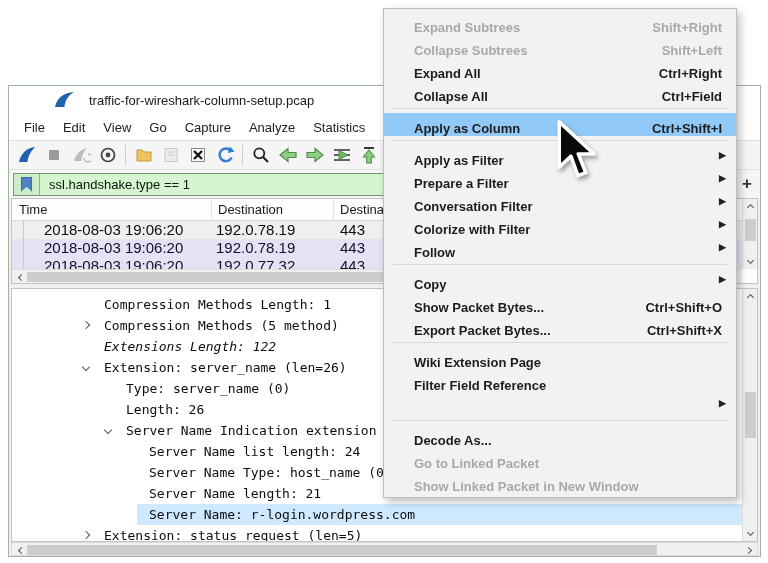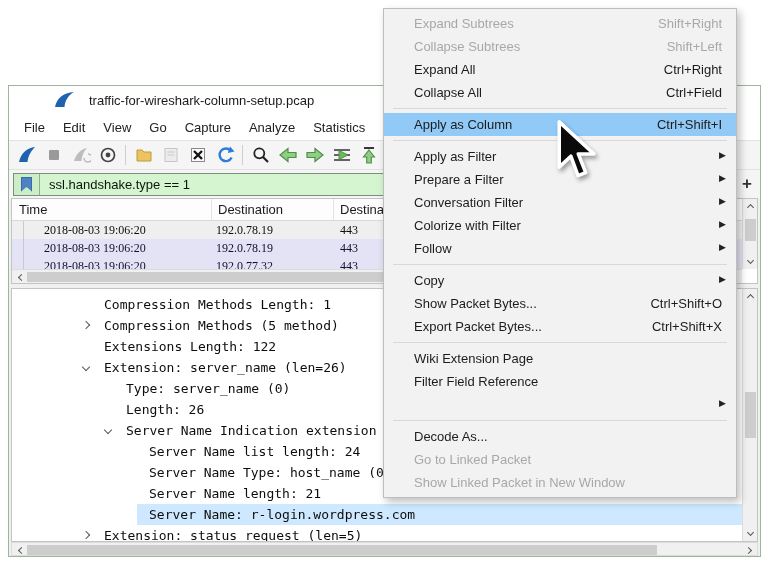--- a/index.html
+++ b/index.html
@@ -37,21 +37,21 @@
   .fplus{width:18px;text-align:center;font-size:17px;font-weight:bold;color:#333;margin-left:2px;}
 
   
   .plist{position:absolute;left:2px;top:112px;width:747px;height:86px;background:#ffffff;
          border:1px solid #c4c4c4;}
   .phead{display:flex;height:22px;background:#fdfdfd;border-bottom:1px solid #d8d8d8;
          align-items:center;overflow:hidden;}
   .hcell{height:100%;display:flex;align-items:center;border-right:1px solid #e4e4e4;
          padding-left:6px;color:#1a1a1a;white-space:nowrap;overflow:hidden;flex:none;}
   .prows{position:absolute;left:0;top:22px;right:15px;bottom:14px;overflow:hidden;
-         font-family:Liberation Serif, serif;font-size:12px;}
+         font-family:Liberation Sans, sans-serif;font-size:15px;}
   .prow{display:flex;height:18px;line-height:18px;white-space:nowrap;}
   .prow.plain{background:#efefef;color:#0d0d0d;}
   .prow.lavender{background:#e4e2f5;color:#101028;}
   .pcell{flex:none;overflow:hidden;white-space:nowrap;}
   .gutter{width:12px;border-right:1px solid #c9c9d6;flex:none;}
 
   
   .vscroll{position:absolute;right:0;top:0;width:15px;background:#f0f0f0;border-left:1px solid #dcdcdc;}
   .hscrollbar{position:absolute;left:0;bottom:0;height:14px;background:#f0f0f0;border-top:1px solid #dcdcdc;}
   .sbtn{position:absolute;width:15px;height:14px;display:flex;align-items:center;justify-content:center;}
@@ -77,22 +77,22 @@
   .tarr.exp{transform:rotate(45deg);}
   .ttext{position:absolute;top:0;}
 
   .dhscroll{position:absolute;left:2px;top:456px;width:747px;height:14px;background:#f0f0f0;
             border:1px solid #dcdcdc;}
 
   
   .ctxmenu{position:absolute;left:383px;top:8px;width:354px;background:#f2f2f2;
            border:1px solid #bdbdbd;box-shadow:3px 4px 8px rgba(0,0,0,0.25);
            padding:3px 0;z-index:50;}
-  .mi{position:relative;height:23px;display:flex;align-items:center;
-      padding-left:30px;padding-right:14px;color:#1c1c1c;}
+  .mi{position:relative;height:23px;display:flex;align-items:flex-end;
+      padding-left:30px;padding-right:14px;color:#1c1c1c;font-weight:bold;}
   .mi.hl{background:#91c9f7;}
   .mi.disabled{color:#a8a8a8;}
   .mlab{flex:1;white-space:nowrap;}
   .msc{white-space:nowrap;}
   .marr{position:absolute;right:10px;top:5px;font-size:9px;color:#222;}
   .msep{height:1px;background:#d8d8d8;margin:4px 9px;}
 
   
   .cursor{position:absolute;left:556px;top:120px;width:42px;height:62px;z-index:99;
           filter:drop-shadow(2px 3px 2px rgba(0,0,0,0.35));}
@@ -264,21 +264,21 @@
     <div class="pdetail">
       <div class="ptree" id="ptree">
           <div class="trow">
             <span class="ttext" style="left: 92px;">Compression Methods Length: 1</span>
           </div>
           <div class="trow">
             <span class="tarr col" style="left: 71px;"></span>
             <span class="ttext" style="left: 92px;">Compression Methods (5 method)</span>
           </div>
           <div class="trow">
-            <span class="ttext" style="left: 92px;">Extensions Length: 122</span>
+            <span class="ttext" style="left: 92px; font-style: italic;">Extensions Length: 122</span>
           </div>
           <div class="trow">
             <span class="tarr exp" style="left: 71px;"></span>
             <span class="ttext" style="left: 92px;">Extension: server_name (len=26)</span>
           </div>
           <div class="trow">
             <span class="ttext" style="left: 114px;">Type: server_name (0)</span>
           </div>
           <div class="trow">
             <span class="ttext" style="left: 114px;">Length: 26</span>

